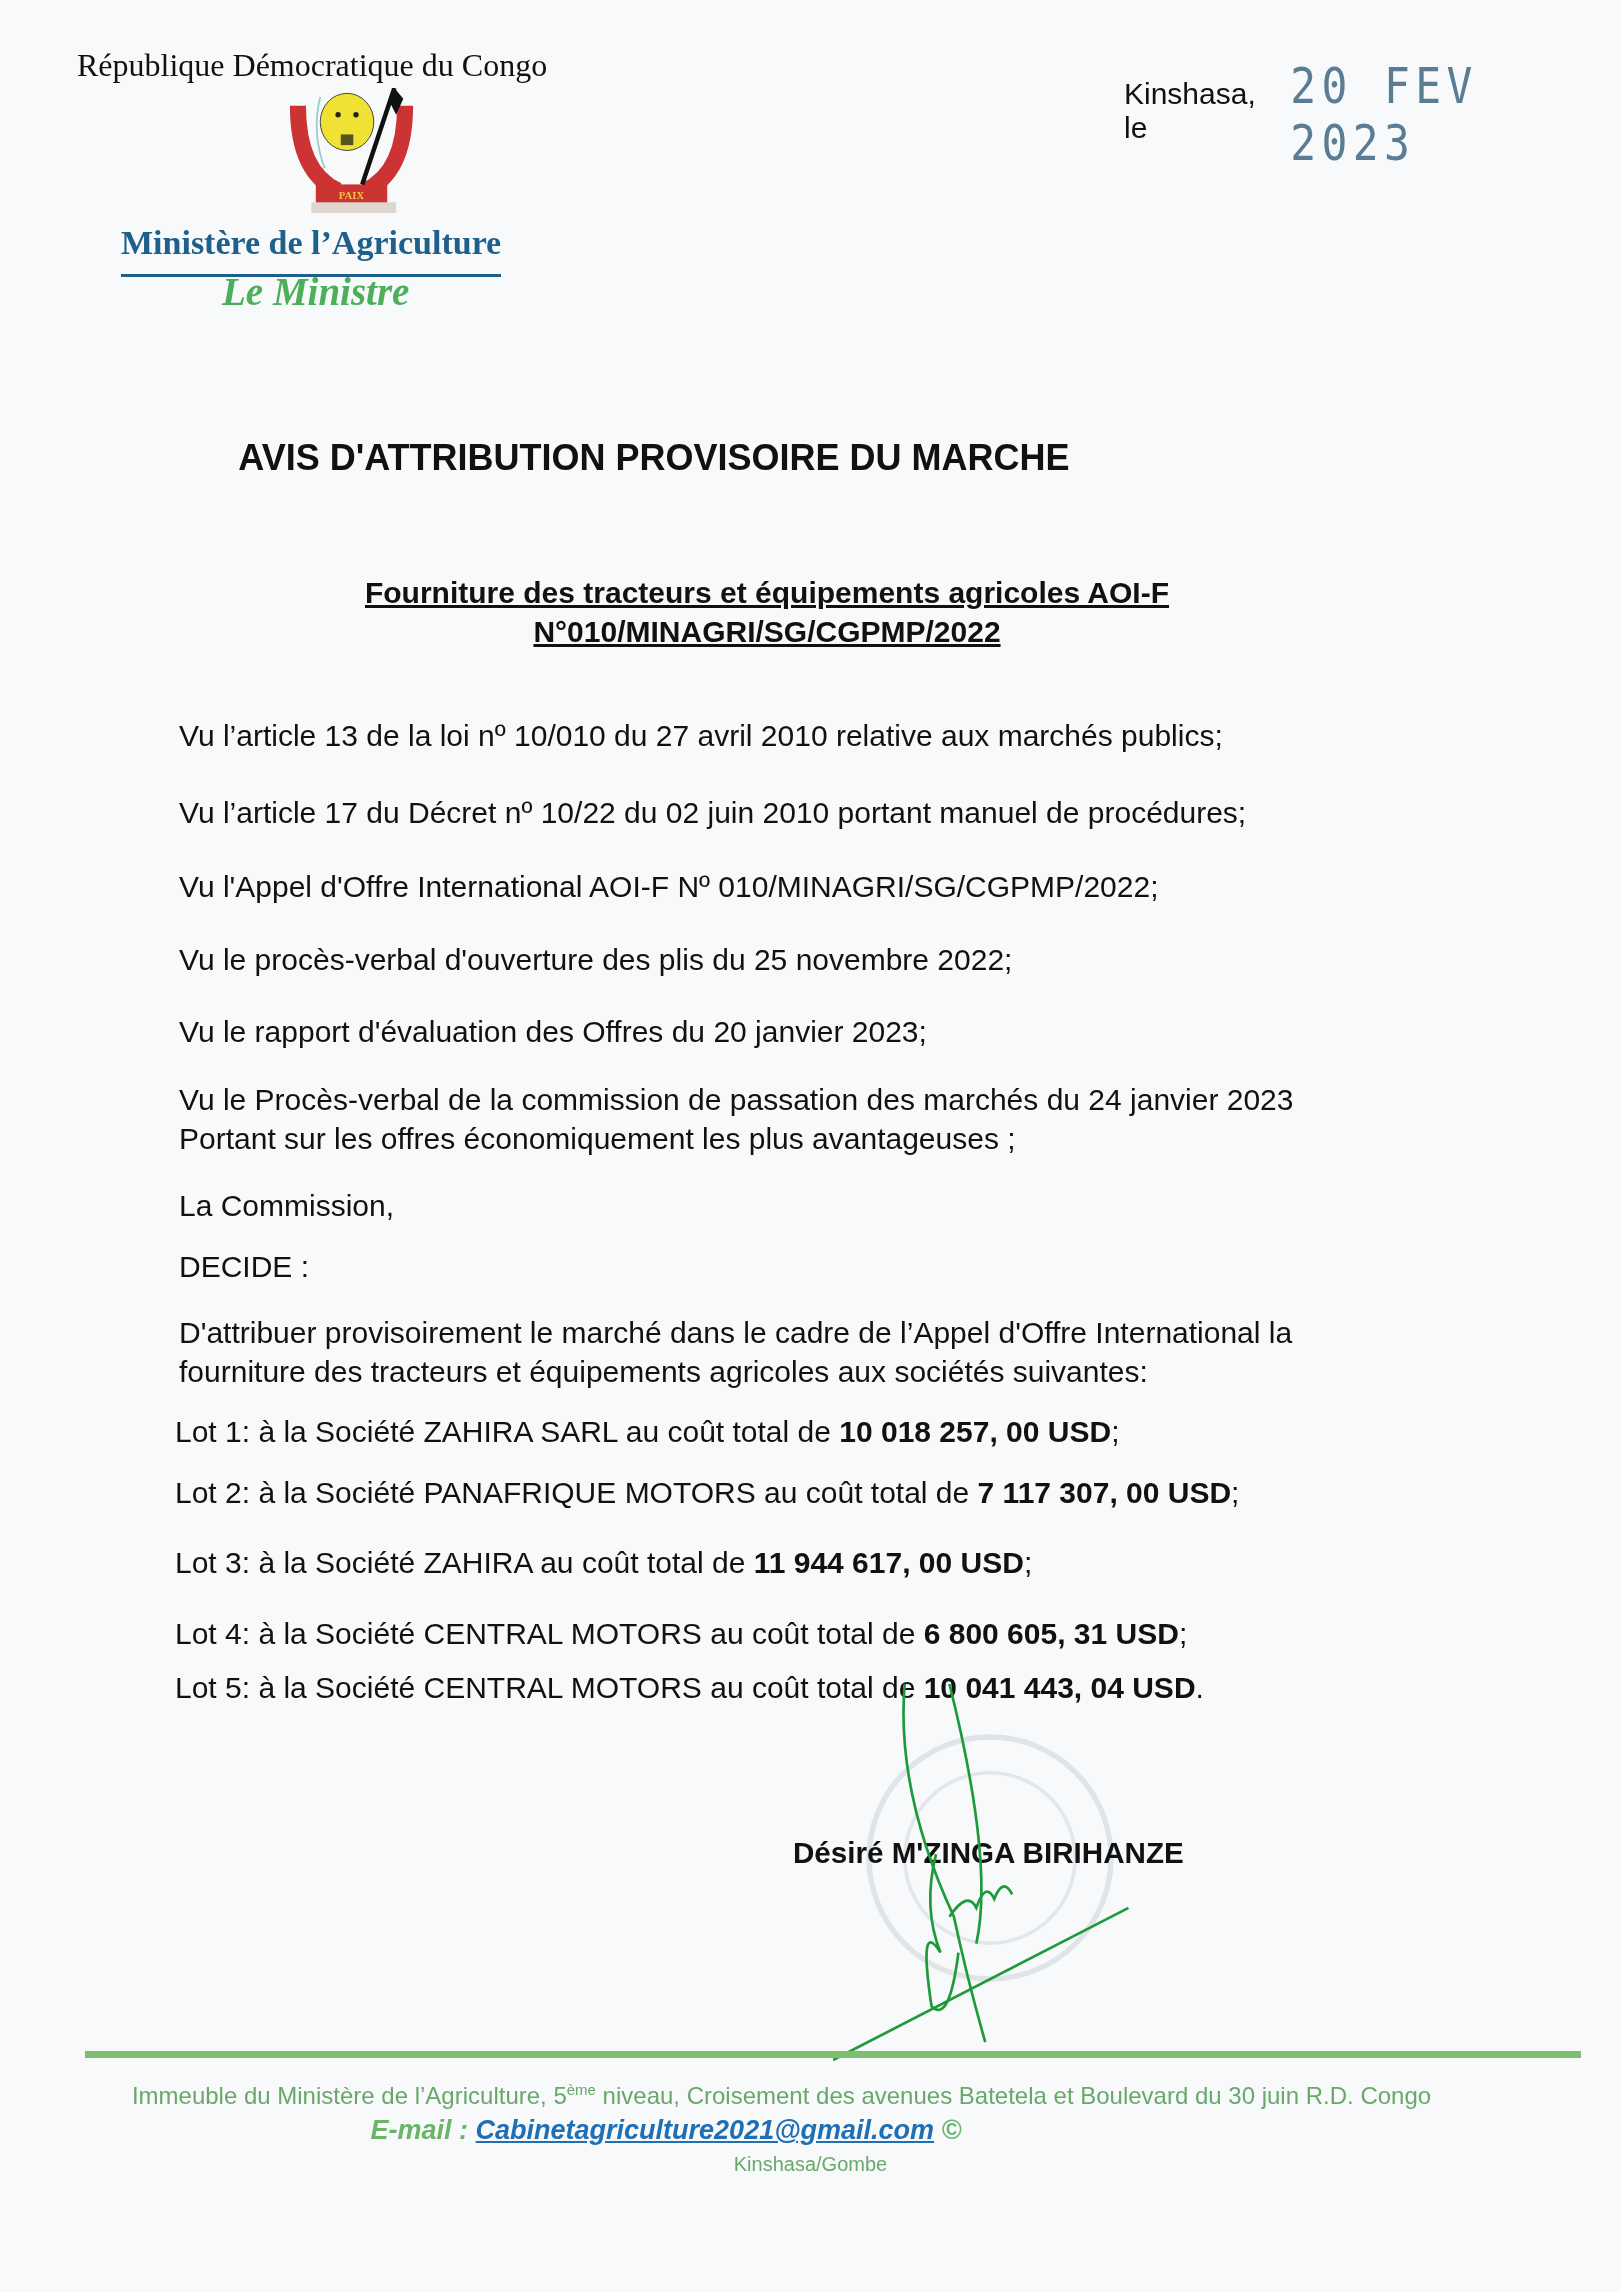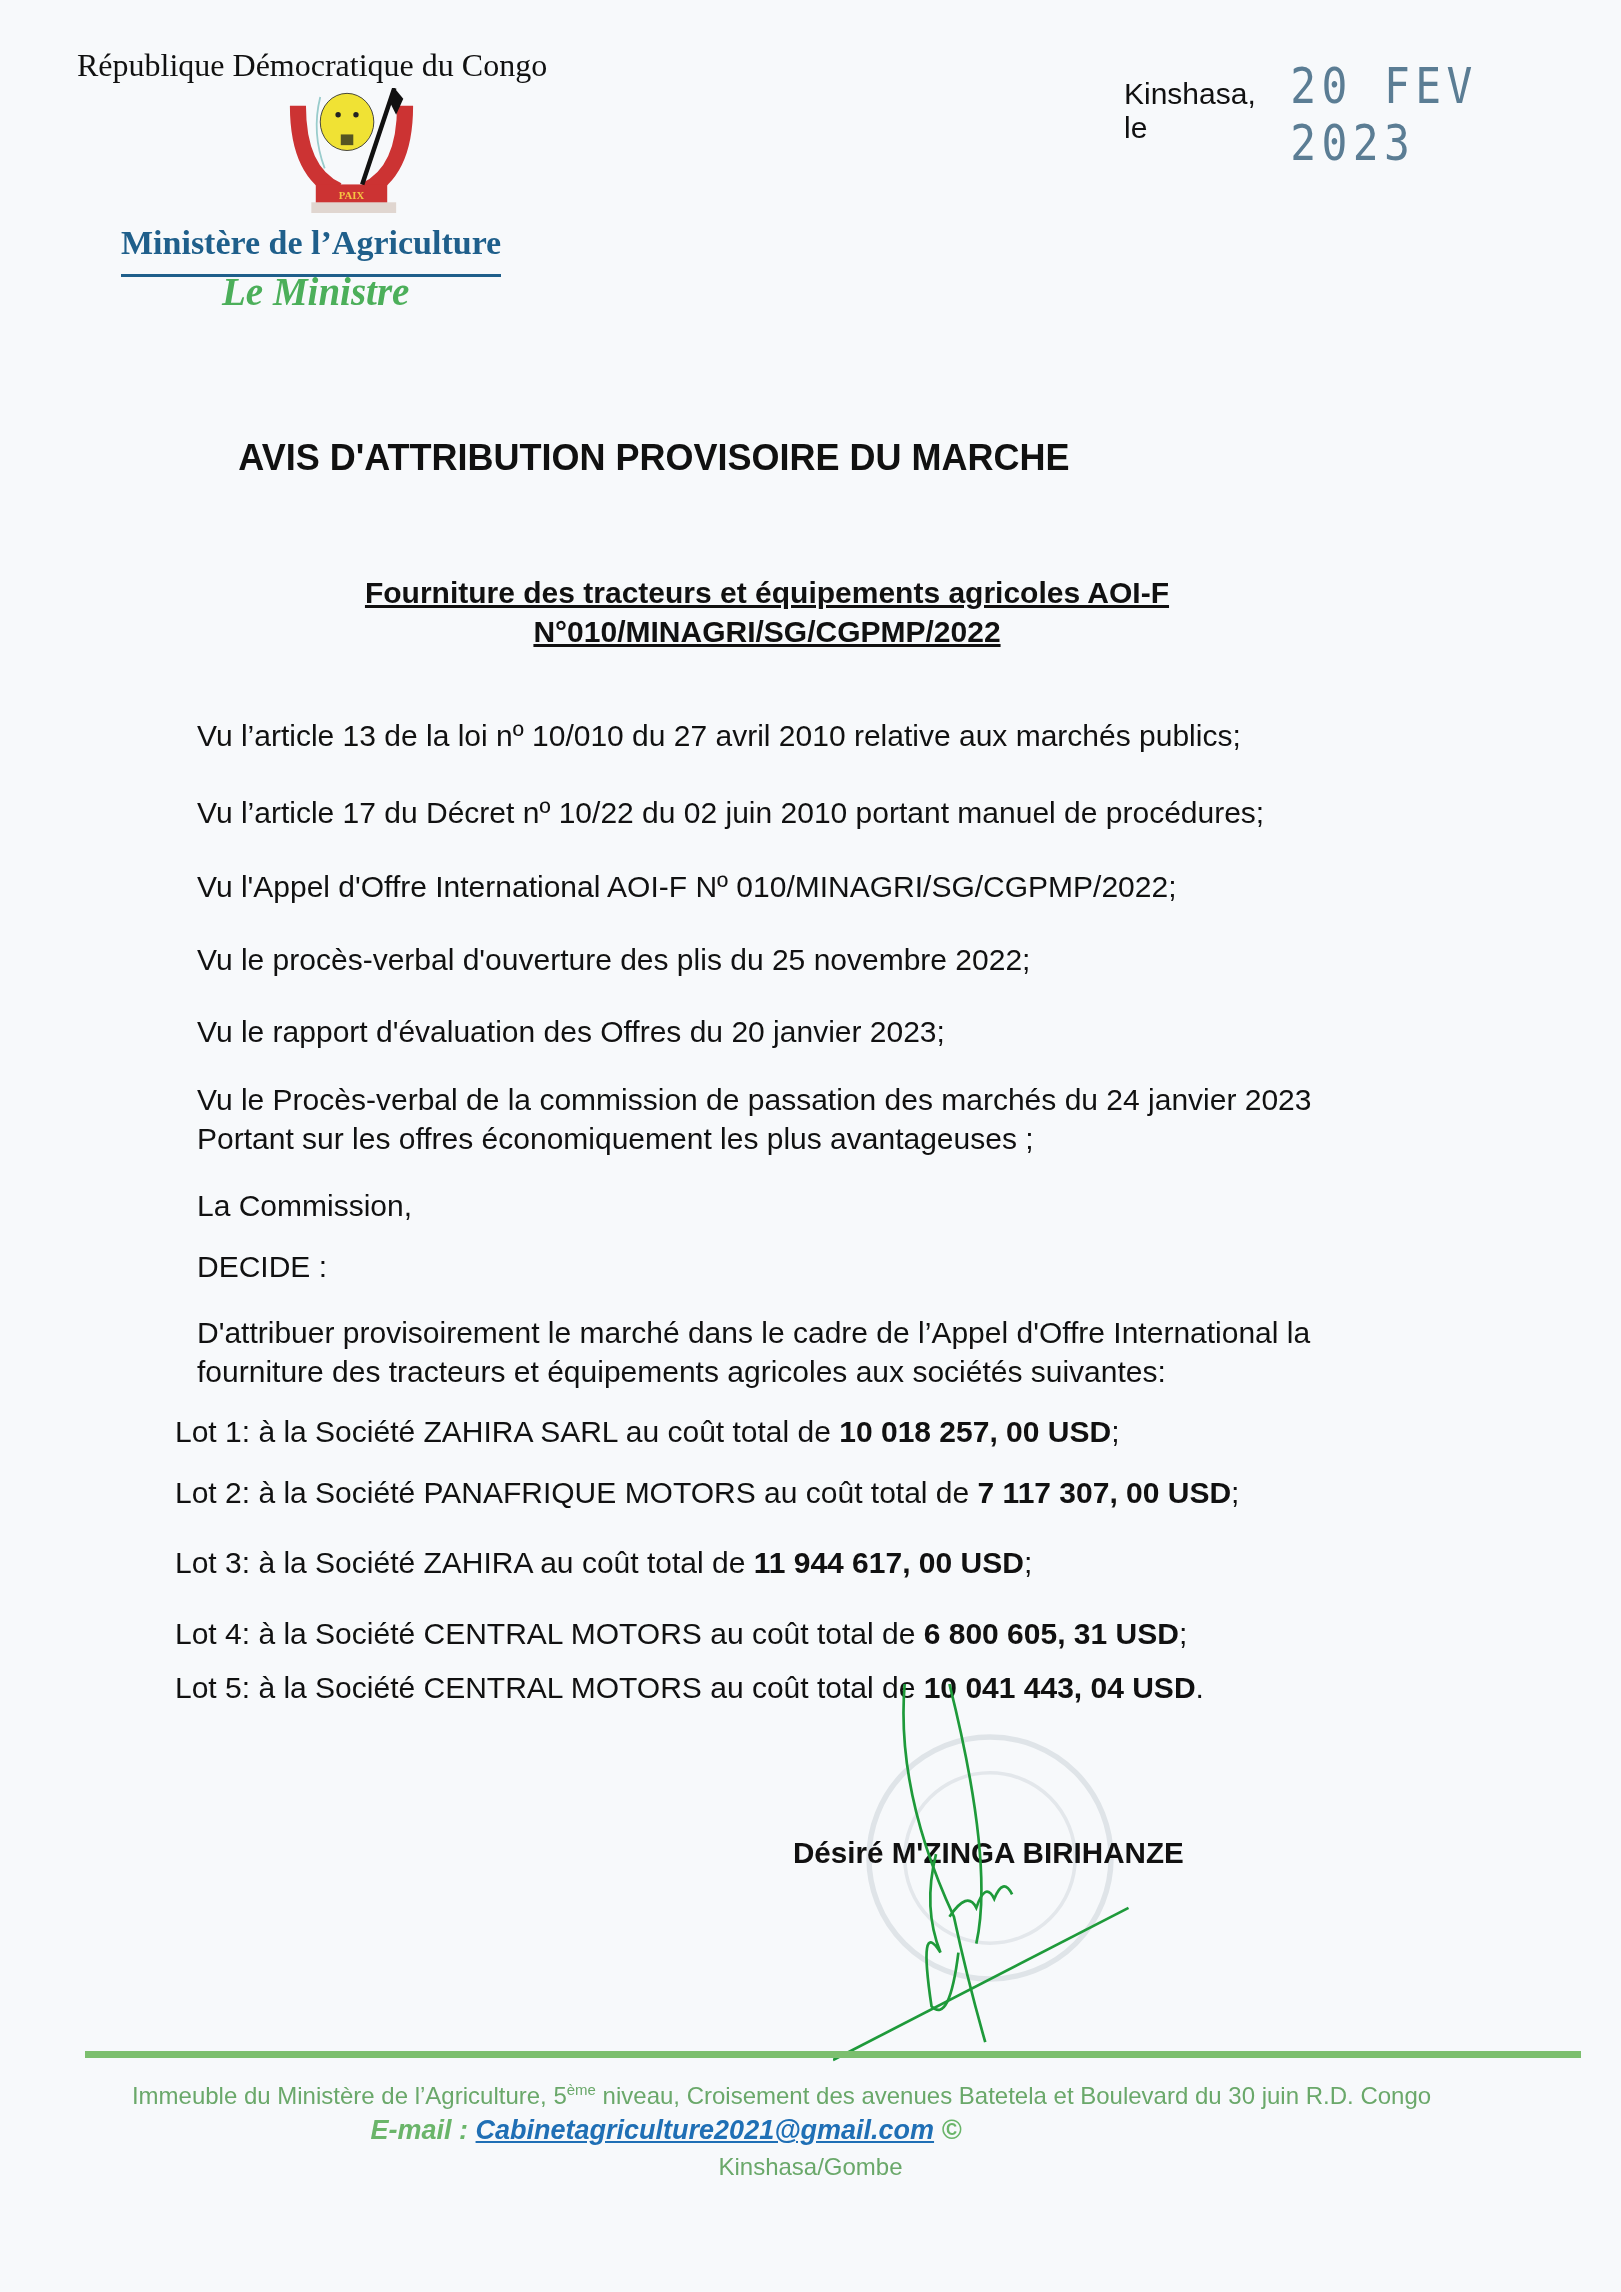--- a/index.html
+++ b/index.html
@@ -22,32 +22,32 @@
   
   #date-line { left: 1124px; top: 64px; display: flex; align-items: baseline; }
   #date-prefix { font-size: 30px; color: #111; }
   #date-stamp { font-family: "DejaVu Sans Mono", monospace; font-size: 43px; color: #5b7d94; letter-spacing: 5.4px; margin-left: 9px; transform: scaleY(1.15); display: inline-block; }
 
   
   #main-title { left: 0; width: 1308px; top: 437px; text-align: center; font-weight: bold; font-size: 36px; }
   #subject { left: 0; width: 1534px; top: 573px; text-align: center; font-weight: bold; font-size: 30px; line-height: 39px; }
   #subject span { text-decoration: underline; text-decoration-thickness: 2.7px; }
 
-  .para { left: 179px; font-size: 30px; line-height: 39px; white-space: nowrap; margin-left: 18px; }
+  .para { left: 179px; font-size: 30px; line-height: 39px; white-space: nowrap; }
   .lot { left: 175px; font-size: 30px; white-space: nowrap; }
   .lot b { font-weight: bold; }
 
   #signatory { left: 793px; top: 1836px; font-weight: bold; font-size: 29.6px; }
 
   #footer-rule { left: 85px; top: 2051px; width: 1496px; height: 7.2px; background: #7cbf6e; }
   #footer-address { left: 0; width: 1563px; top: 2081px; text-align: center; font-size: 24px; color: #6aa86a; }
   #footer-address sup { font-size: 15px; }
   #footer-email-line { left: 0; width: 1332px; top: 2115px; text-align: center; font-size: 27px; font-style: italic; font-weight: bold; color: #6ab56a; }
   #footer-email { color: #1f6fb5; text-decoration: underline; }
-  #footer-city { left: 0; width: 1621px; top: 2153px; text-align: center; font-size: 24px; color: #6aa86a; }
+  #footer-city { left: 0; width: 1621px; top: 2153px; text-align: center; font-size: 20px; color: #6aa86a; }
 
   #seal { left: 860px; top: 1728px; width: 260px; height: 260px; }
   #signature { left: 833px; top: 1684px; width: 403px; height: 385px; }
 </style>
 </head>
 <body>
 
 <div id="republic" class="abs">République Démocratique du Congo</div>
 
 <svg id="emblem" class="abs" viewBox="0 0 200 140">

